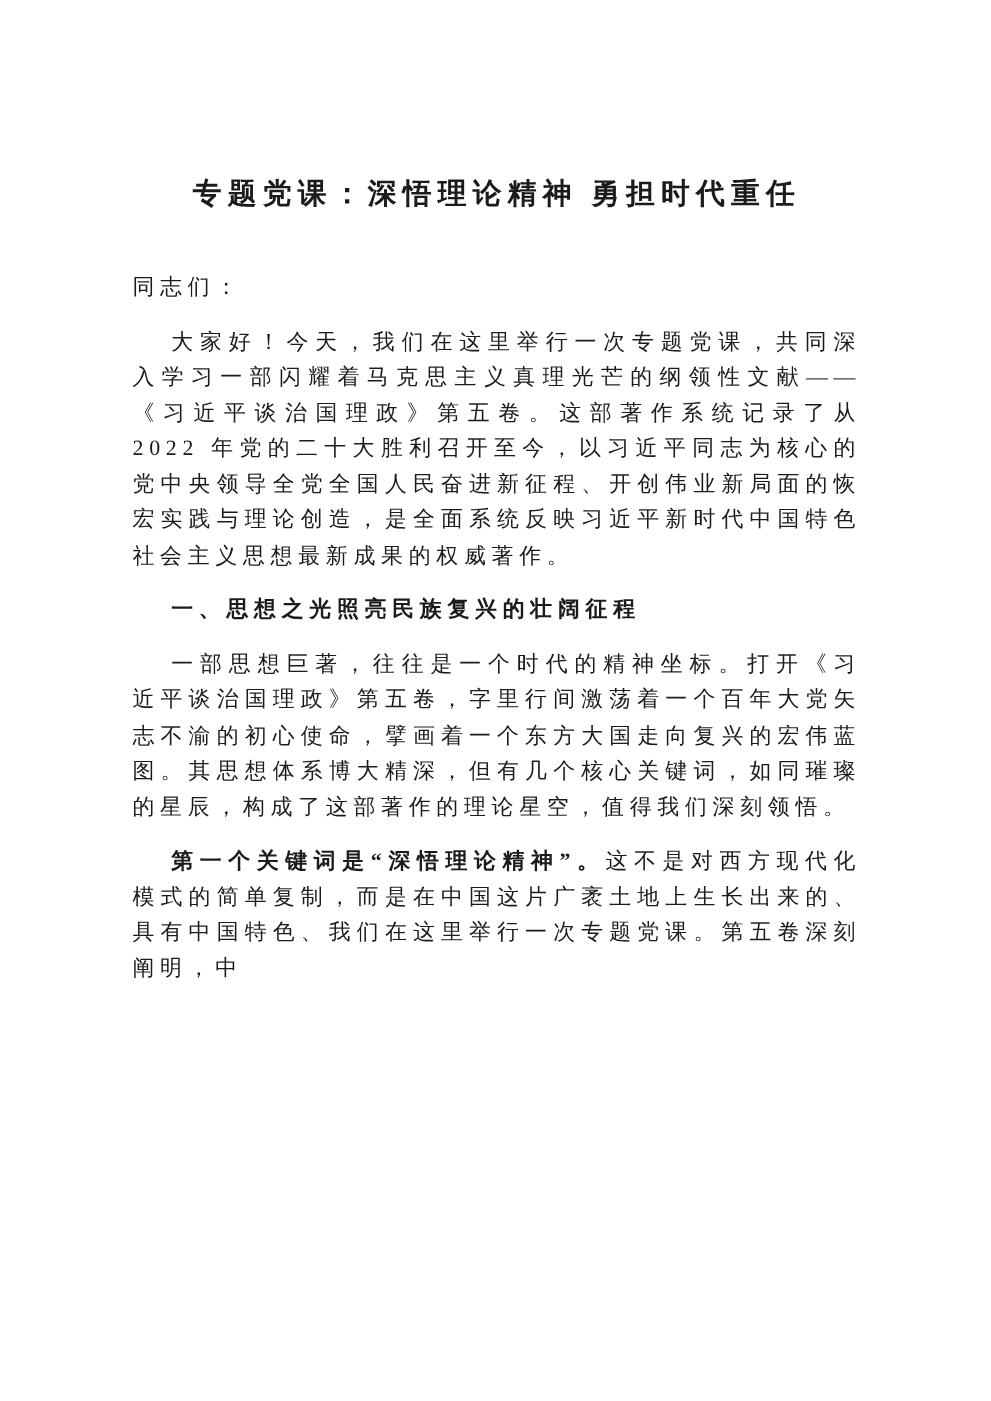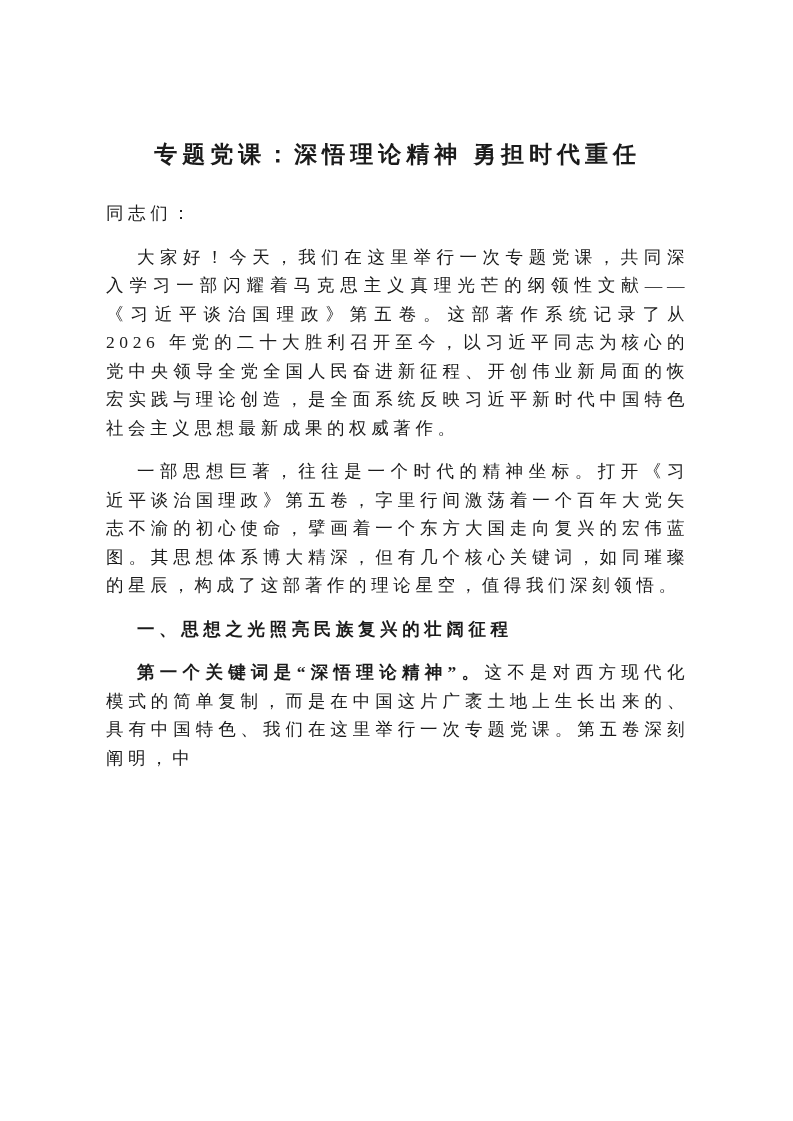--- a/index.html
+++ b/index.html
@@ -35,35 +35,35 @@
     font-size: 17.5px;
     line-height: 28.5px;
     letter-spacing: 4.6px;
     margin: 0 0 15px 0;
     text-indent: 31px;
     text-align: justify;
     text-justify: inter-ideograph;
   }
   .salutation {
     text-indent: 0;
-    margin-top: 26px;
+    margin-top: 42px;
     text-align: left;
   }
   .heading {
     font-weight: 700;
   }
   .bold {
     font-weight: 700;
   }
 </style>
 </head>
 <body>
 
 <div class="page">
   <h1 class="title">专题党课：深悟理论精神 勇担时代重任</h1>
   <div id="doc-body">
       <div class="block salutation"><span>同志们：</span></div>
-      <div class="block paragraph"><span>大家好！今天，我们在这里举行一次专题党课，共同深入学习一部闪耀着马克思主义真理光芒的纲领性文献——《习近平谈治国理政》第五卷。这部著作系统记录了从 2026 年党的二十大胜利召开至今，以习近平同志为核心的党中央领导全党全国人民奋进新征程、开创伟业新局面的恢宏实践与理论创造，是全面系统反映习近平新时代中国特色社会主义思想最新成果的权威著作。</span></div>
+      <div class="block paragraph"><span>大家好！今天，我们在这里举行一次专题党课，共同深入学习一部闪耀着马克思主义真理光芒的纲领性文献——《习近平谈治国理政》第五卷。这部著作系统记录了从 2022 年党的二十大胜利召开至今，以习近平同志为核心的党中央领导全党全国人民奋进新征程、开创伟业新局面的恢宏实践与理论创造，是全面系统反映习近平新时代中国特色社会主义思想最新成果的权威著作。</span></div>
+      <div class="block heading"><span class="bold">一、思想之光照亮民族复兴的壮阔征程</span></div>
       <div class="block paragraph"><span>一部思想巨著，往往是一个时代的精神坐标。打开《习近平谈治国理政》第五卷，字里行间激荡着一个百年大党矢志不渝的初心使命，擘画着一个东方大国走向复兴的宏伟蓝图。其思想体系博大精深，但有几个核心关键词，如同璀璨的星辰，构成了这部著作的理论星空，值得我们深刻领悟。</span></div>
-      <div class="block heading"><span class="bold">一、思想之光照亮民族复兴的壮阔征程</span></div>
       <div class="block paragraph"><span class="bold">第一个关键词是“深悟理论精神”。</span><span>这不是对西方现代化模式的简单复制，而是在中国这片广袤土地上生长出来的、具有中国特色、我们在这里举行一次专题党课。第五卷深刻阐明，中</span></div>
     </div>
 </div>
 
 </body></html>

